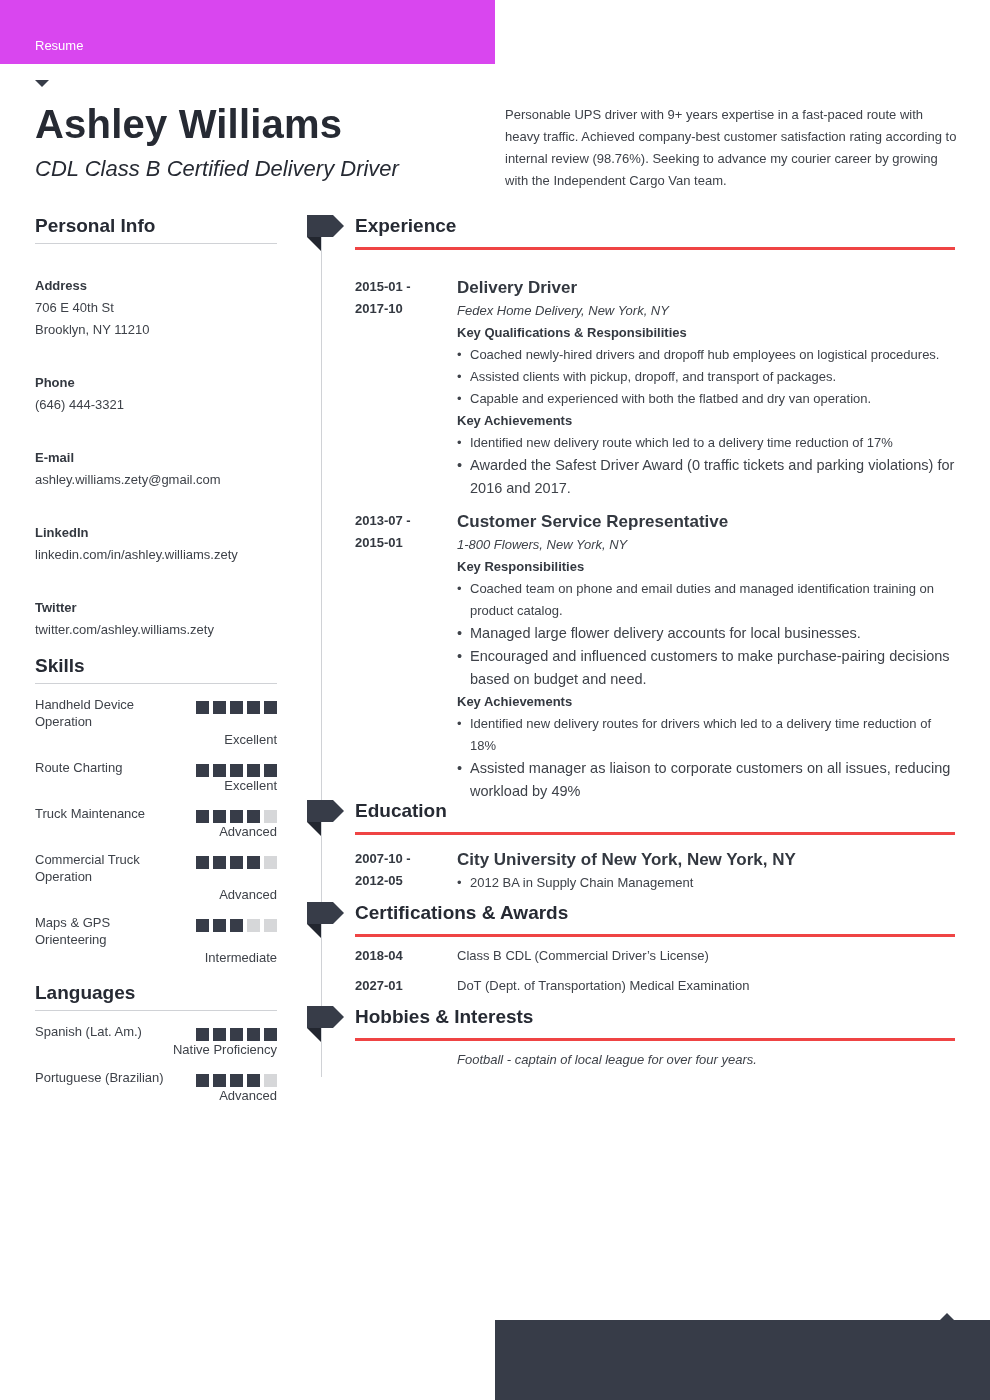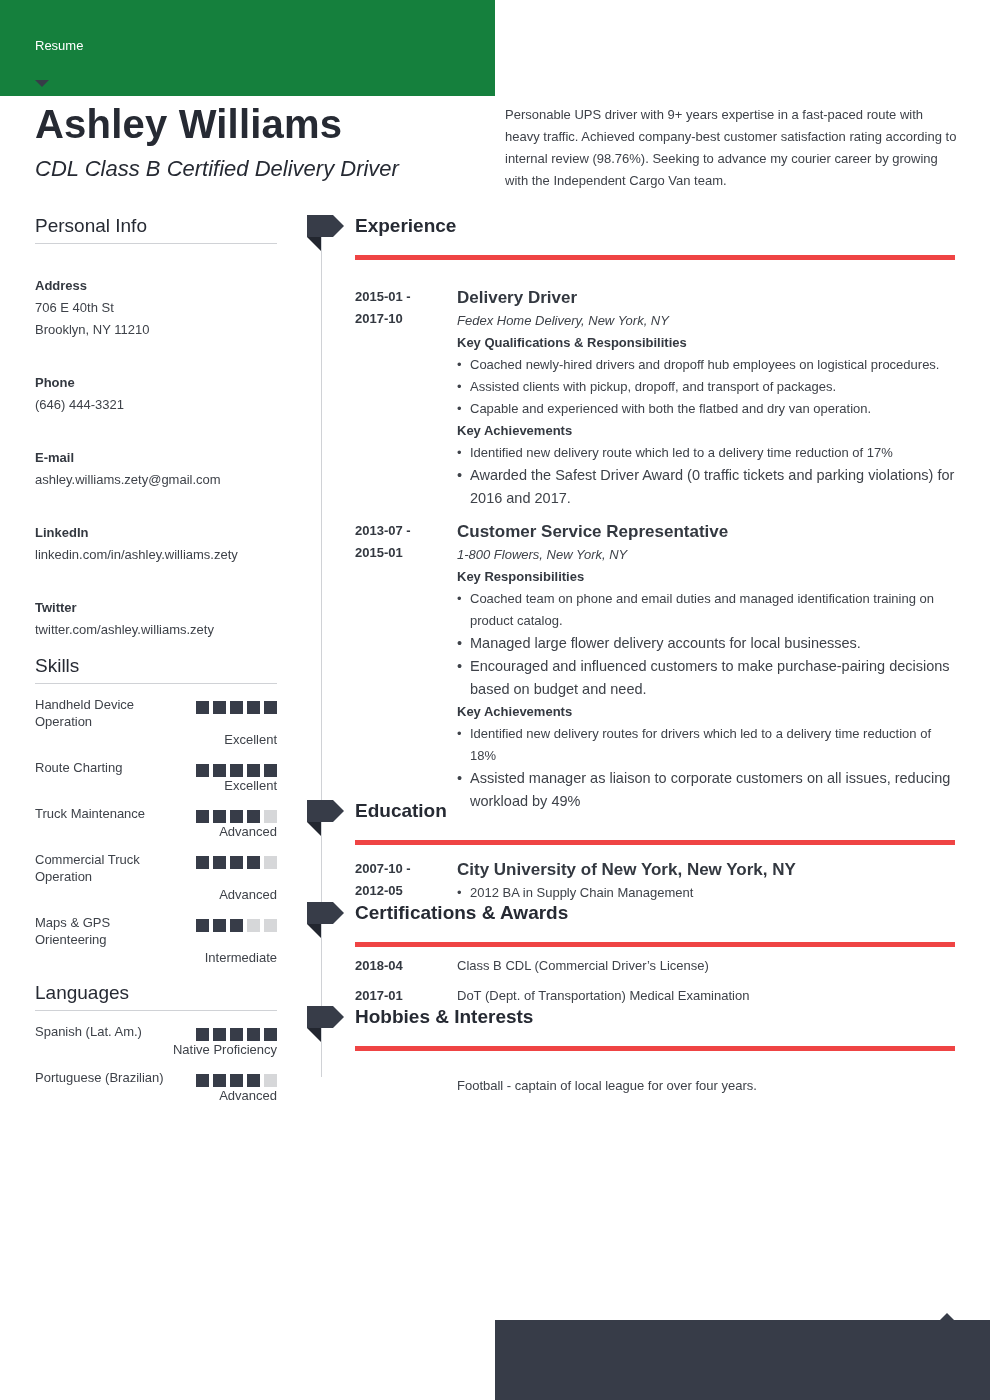--- a/index.html
+++ b/index.html
@@ -1,50 +1,50 @@
 <!DOCTYPE html>
 <html><head>
 <meta charset="utf-8">
 <style>
   * { box-sizing: border-box; margin: 0; padding: 0; }
   html, body { width: 990px; height: 1400px; background: #ffffff; }
   body { position: relative; font-family: "Liberation Sans", sans-serif; color: #333840; overflow: hidden; }
 
-  .top-band { position: absolute; left: 0; top: 0; width: 495px; height: 96px; background: #15803d; }
+  .top-band { position: absolute; left: 0; top: 0; width: 495px; height: 64px; background: #d946ef; }
   .top-band .label { position: absolute; left: 35px; top: 38px; color: #ffffff; font-size: 13px; }
   .top-band .notch { position: absolute; left: 35px; top: 80px; width: 0; height: 0;
     border-left: 7px solid transparent; border-right: 7px solid transparent; border-top: 7px solid #373c48; }
 
   .bottom-band { position: absolute; left: 495px; top: 1320px; width: 495px; height: 80px; background: #373c48; }
   .bottom-band .notch { position: absolute; left: 445px; top: -7px; width: 0; height: 0;
     border-left: 7px solid transparent; border-right: 7px solid transparent; border-bottom: 7px solid #373c48; }
 
   .name { position: absolute; left: 35px; top: 102px; font-size: 40px; font-weight: bold; color: #262a33; letter-spacing: 0.2px; }
   .job-title { position: absolute; left: 35px; top: 156px; font-size: 22px; font-style: italic; color: #262a33; }
   .summary { position: absolute; left: 505px; top: 104px; width: 455px; font-size: 13px; line-height: 22px; color: #3e4249; }
 
   
   .left { position: absolute; left: 35px; top: 215px; width: 242px; }
-  .sec-h { font-size: 19px; font-weight: normal; color: #262a33; padding-bottom: 6px; border-bottom: 1px solid #d0d2d6; margin-bottom: 12px; }
+  .sec-h { font-size: 19px; font-weight: bold; color: #262a33; padding-bottom: 6px; border-bottom: 1px solid #d0d2d6; margin-bottom: 12px; }
   .info-label { font-size: 13px; font-weight: bold; color: #333840; line-height: 22px; margin-top: 31px; }
   .info-value { font-size: 13px; color: #3e4249; line-height: 22px; }
   .info-group { margin-bottom: 8px; }
 
   .skill { position: relative; margin-bottom: 9px; }
   .skill .sname { font-size: 13px; line-height: 17px; color: #3e4249; width: 140px; }
   .skill .bars { position: absolute; right: 0; top: 5px; display: flex; gap: 4px; }
   .skill .bars span { width: 13px; height: 13px; background: #d6d7d9; display: block; }
   .skill .bars span.on { background: #373c48; }
   .skill .level { text-align: right; font-size: 13px; line-height: 20px; color: #3e4249; }
 
   
   .timeline-line { position: absolute; left: 321px; top: 235px; width: 1px; height: 842px; background: #d0d2d6; }
   .flag { position: absolute; left: 307px; width: 37px; height: 37px; }
   .right { position: absolute; left: 355px; width: 600px; }
-  .rsec-h { font-size: 19px; font-weight: bold; color: #262a33; padding-bottom: 18px; border-bottom: 5px solid #ef4444; }
+  .rsec-h { font-size: 19px; font-weight: bold; color: #262a33; padding-bottom: 10px; border-bottom: 3px solid #ef4444; }
 
   .entry { position: relative; padding-left: 102px; }
   .entry .date { position: absolute; left: 0; top: 0; width: 90px; font-size: 13px; font-weight: bold; line-height: 22px; color: #333840; }
   .entry .etitle { font-size: 17px; font-weight: bold; color: #333840; line-height: 24px; }
   .entry .company { font-size: 13px; font-style: italic; color: #3e4249; line-height: 22px; }
   .entry .sub { font-size: 13px; font-weight: bold; color: #333840; line-height: 22px; }
   .entry ul { list-style: none; }
   .entry li { position: relative; padding-left: 13px; font-size: 13px; line-height: 22px; color: #3e4249; }
   .entry li::before { content: "•"; position: absolute; left: 0; top: 0; }
   .entry li.big { font-size: 14.5px; line-height: 23px; }
@@ -258,23 +258,23 @@
   </div>
 </section>
 
 <section class="right" style="top:902px;">
   <h2 class="rsec-h">Certifications &amp; Awards</h2>
   <div class="entry" style="margin-top:8px;">
     <div class="date">2018-04</div>
     <div class="plain">Class B CDL (Commercial Driver’s License)</div>
   </div>
   <div class="entry" style="margin-top:8px;">
-    <div class="date">2017-01</div>
+    <div class="date">2027-01</div>
     <div class="plain">DoT (Dept. of Transportation) Medical Examination</div>
   </div>
 </section>
 
 <section class="right" style="top:1006px;">
   <h2 class="rsec-h">Hobbies &amp; Interests</h2>
-  <div class="entry" style="margin-top:24px;">
+  <div class="entry" style="margin-top:8px;font-style:italic;">
     <div class="plain">Football - captain of local league for over four years.</div>
   </div>
 </section>
 
 </body></html>

